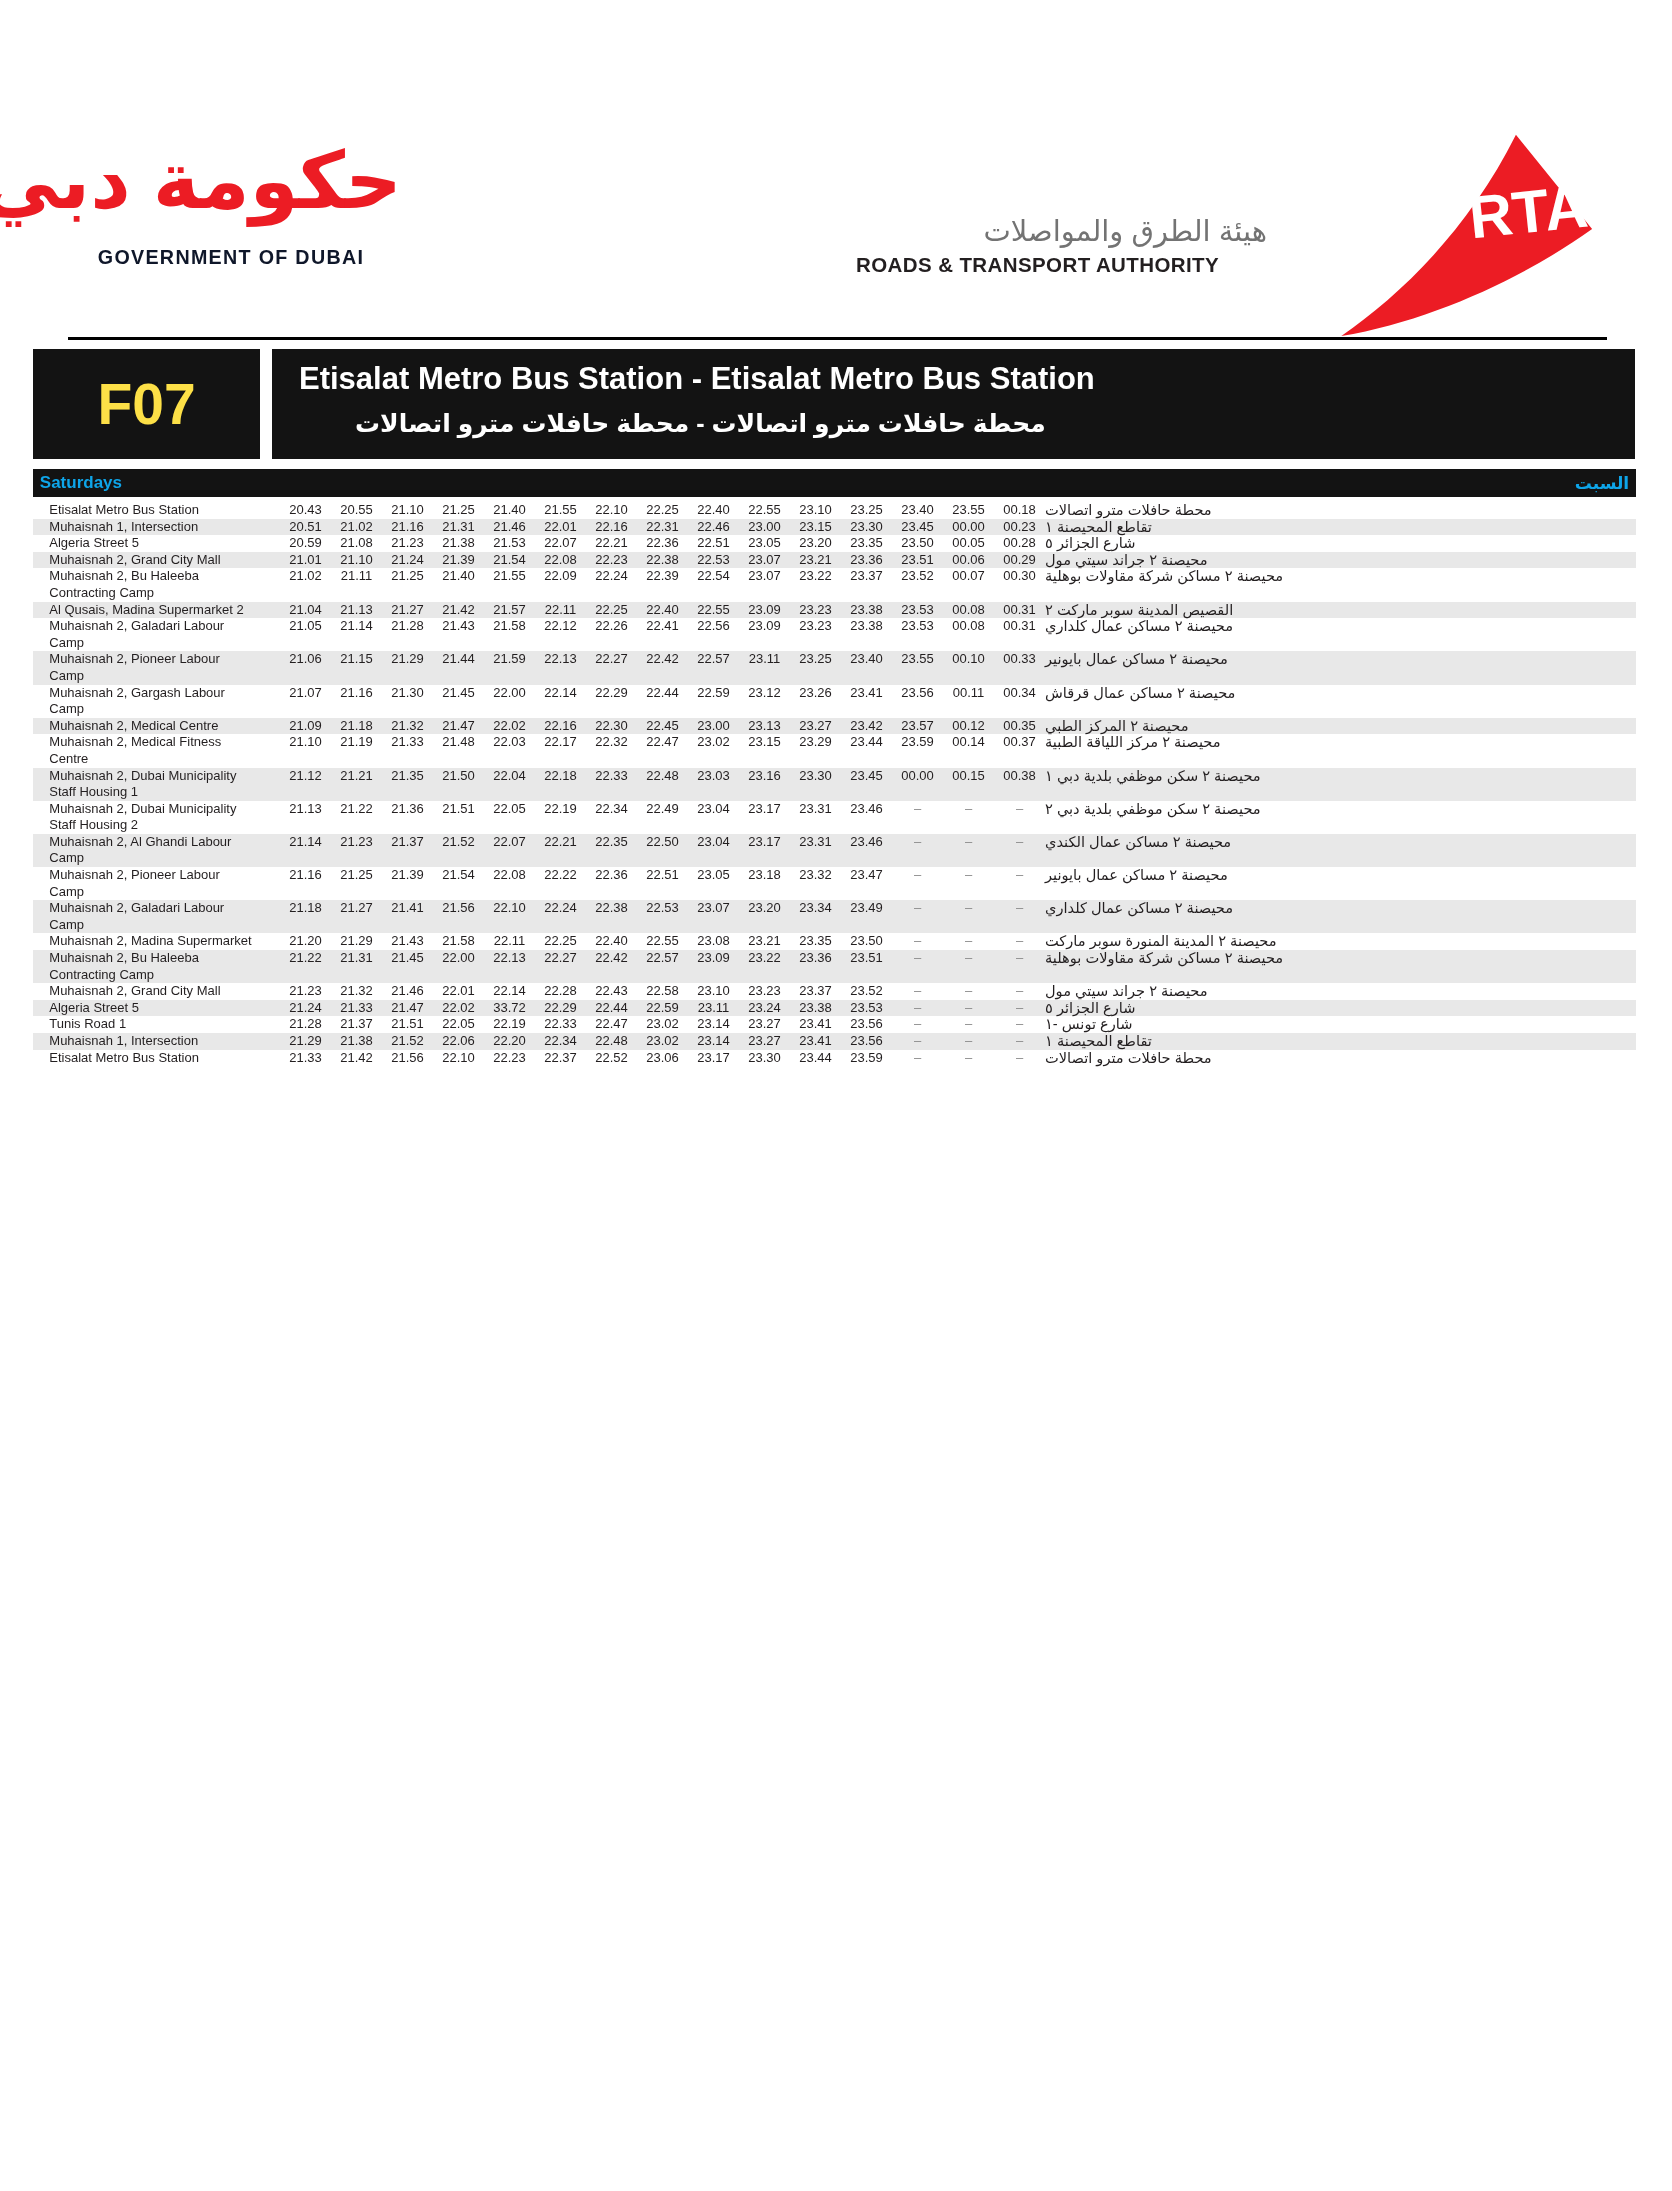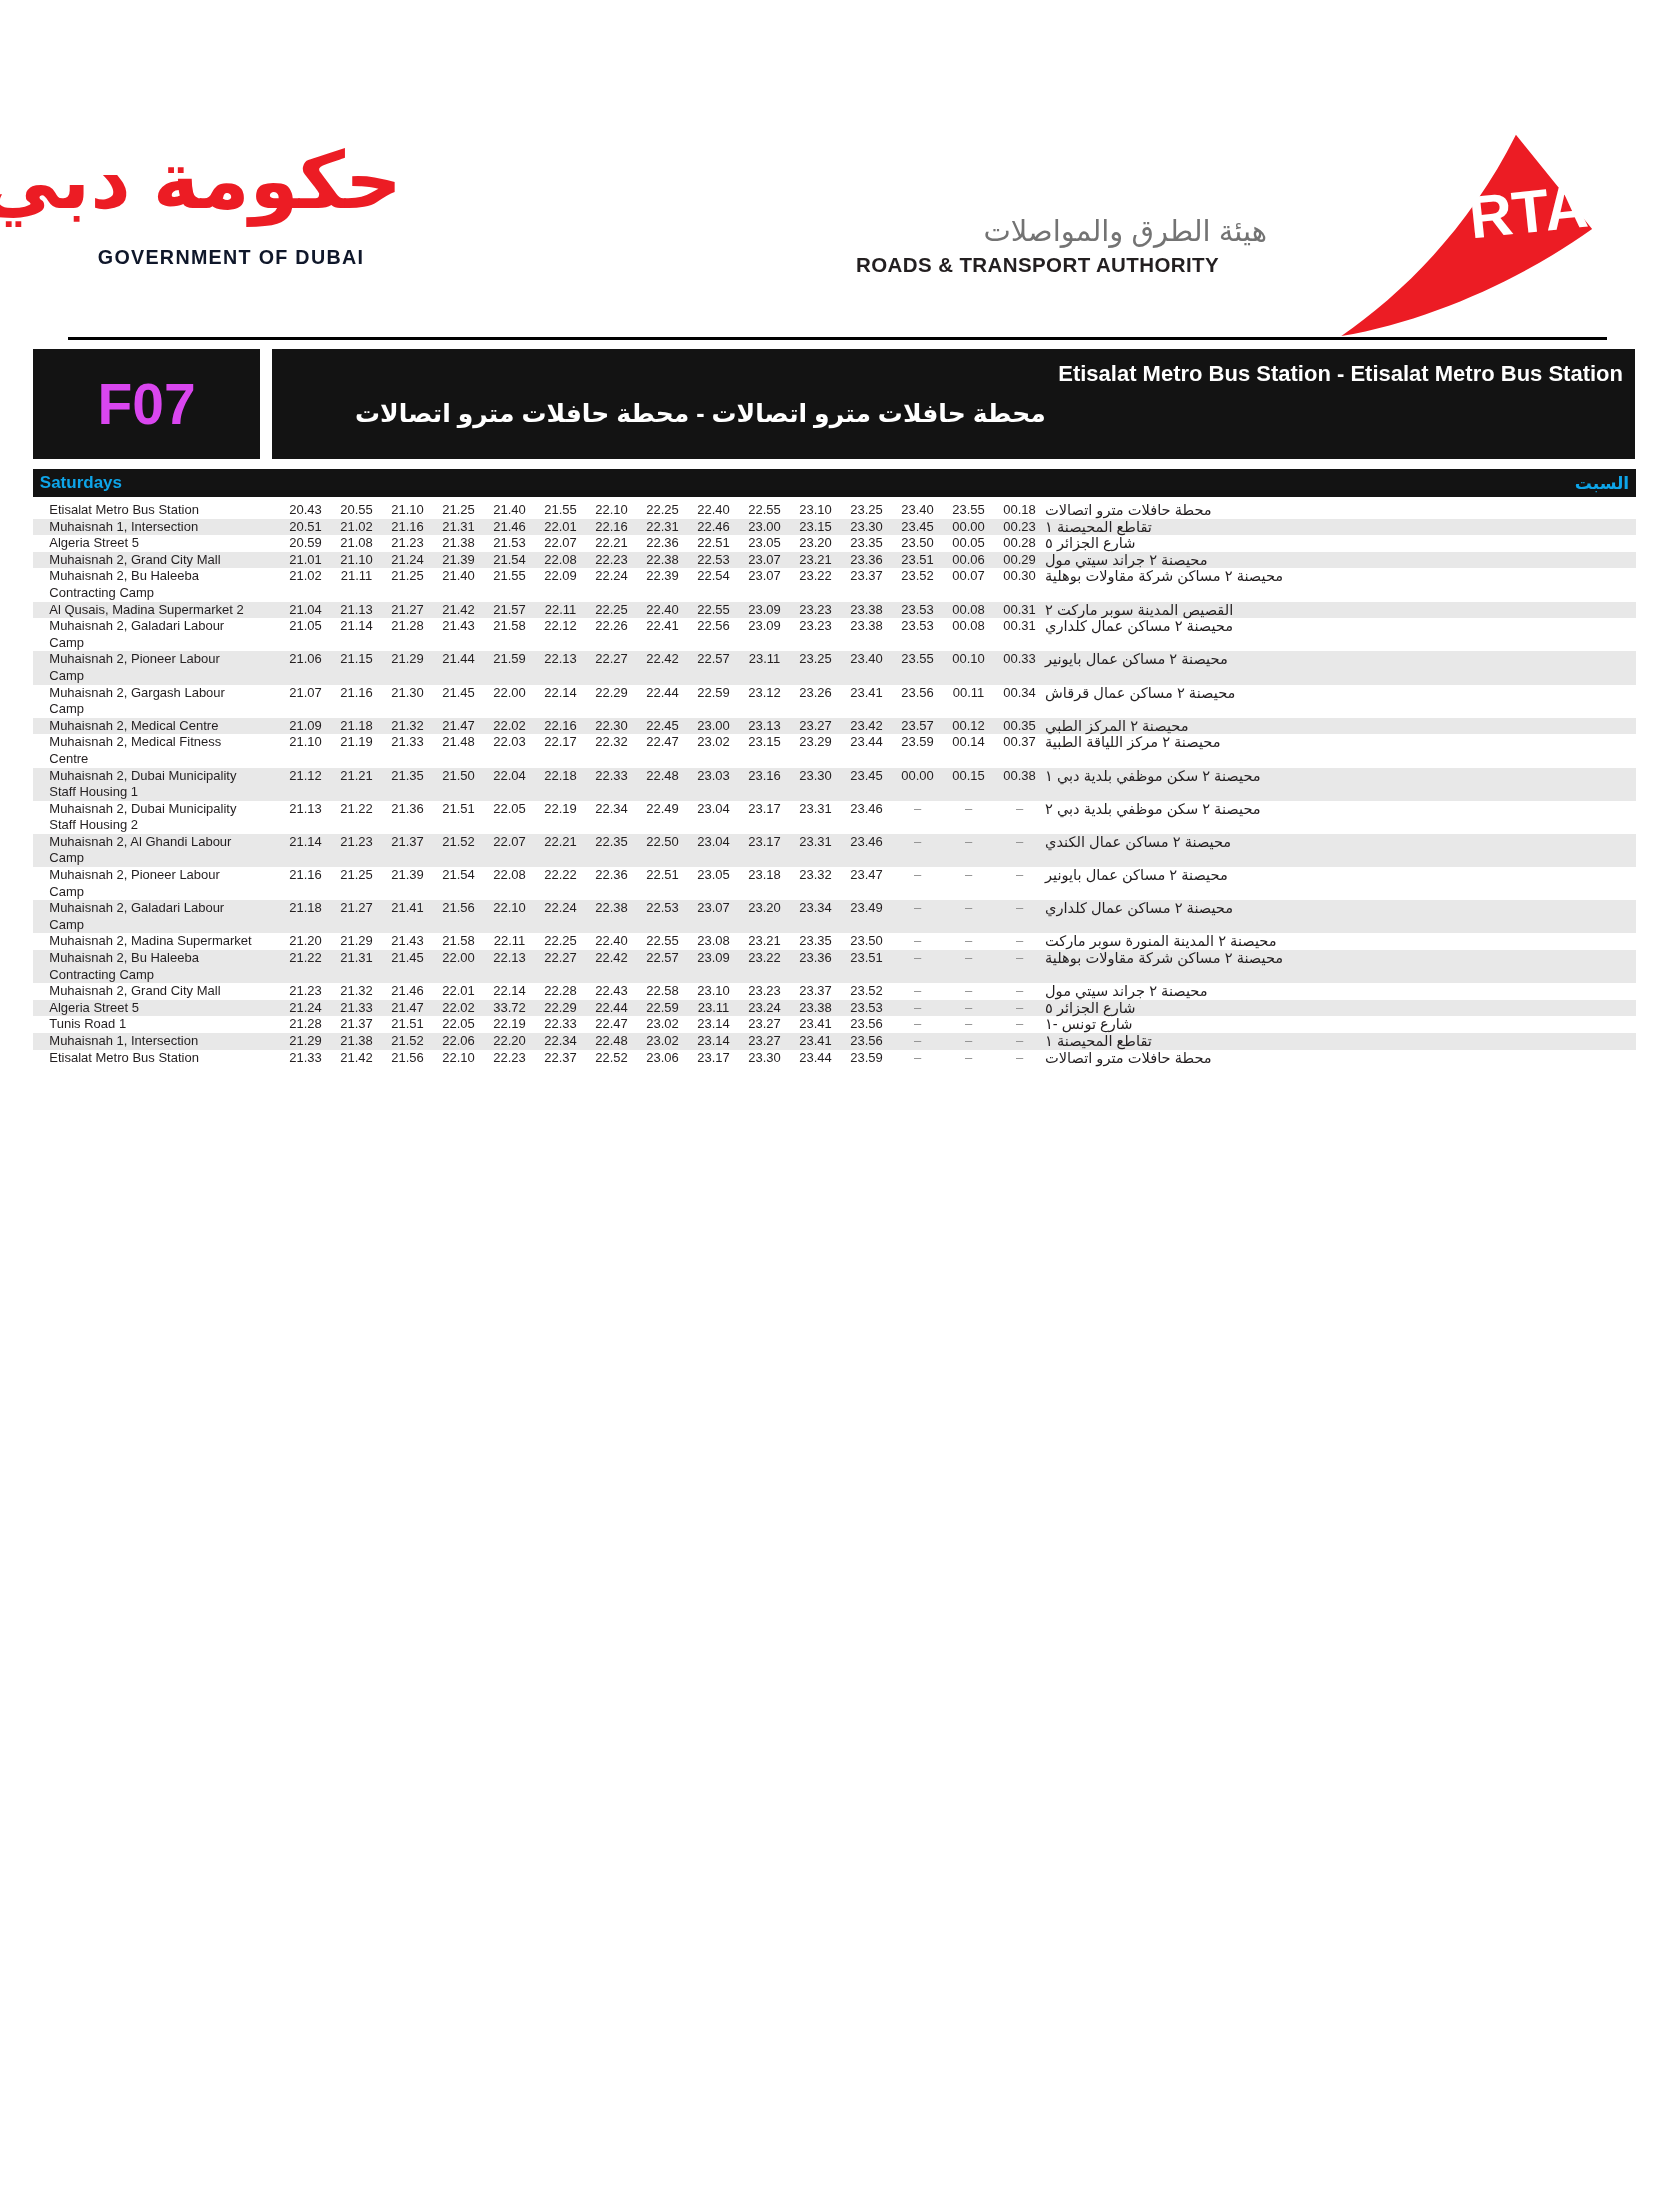--- a/index.html
+++ b/index.html
@@ -21,27 +21,27 @@
   .authority-en { font-size:20.5px; font-weight:bold; color:#231f20; margin-top:5.1px; letter-spacing:0.4px; white-space:nowrap; }
 
   .rta-logo { position:absolute; left:1331px; top:128px; width:274px; height:214px; }
 
   
   .rule { position:absolute; left:68px; top:337px; width:1539px; height:2.6px; background:#000; }
 
   
   .route-code-box {
     position:absolute; left:33px; top:349px; width:227px; height:110px; background:#131313;
-    color:#d946ef; display:flex; align-items:center; justify-content:center;
+    color:#fde047; display:flex; align-items:center; justify-content:center;
     font-size:57px; font-weight:bold;
   }
   .route-title-bar {
     position:absolute; left:272px; top:349px; width:1363px; height:110px; background:#131313; color:#fff;
   }
-  .title-en { font-size:22px; font-weight:bold; padding:12px 12px 0 27px; white-space:nowrap;text-align:right; }
+  .title-en { font-size:31px; font-weight:bold; padding:12px 12px 0 27px; white-space:nowrap; }
   .title-ar { font-size:25px; font-weight:bold; padding:12px 0 0 83px; direction:rtl; text-align:left; white-space:nowrap; }
 
   
   .day-bar {
     position:absolute; left:33px; top:469px; width:1603px; height:28px; background:#131313; color:#0ea5e9;
     display:flex; justify-content:space-between; align-items:center;
   }
   .day-en { font-size:17px; font-weight:bold; padding-left:6.8px; }
   .day-ar { font-size:17px; font-weight:bold; padding-right:6.8px; direction:rtl; }
 

